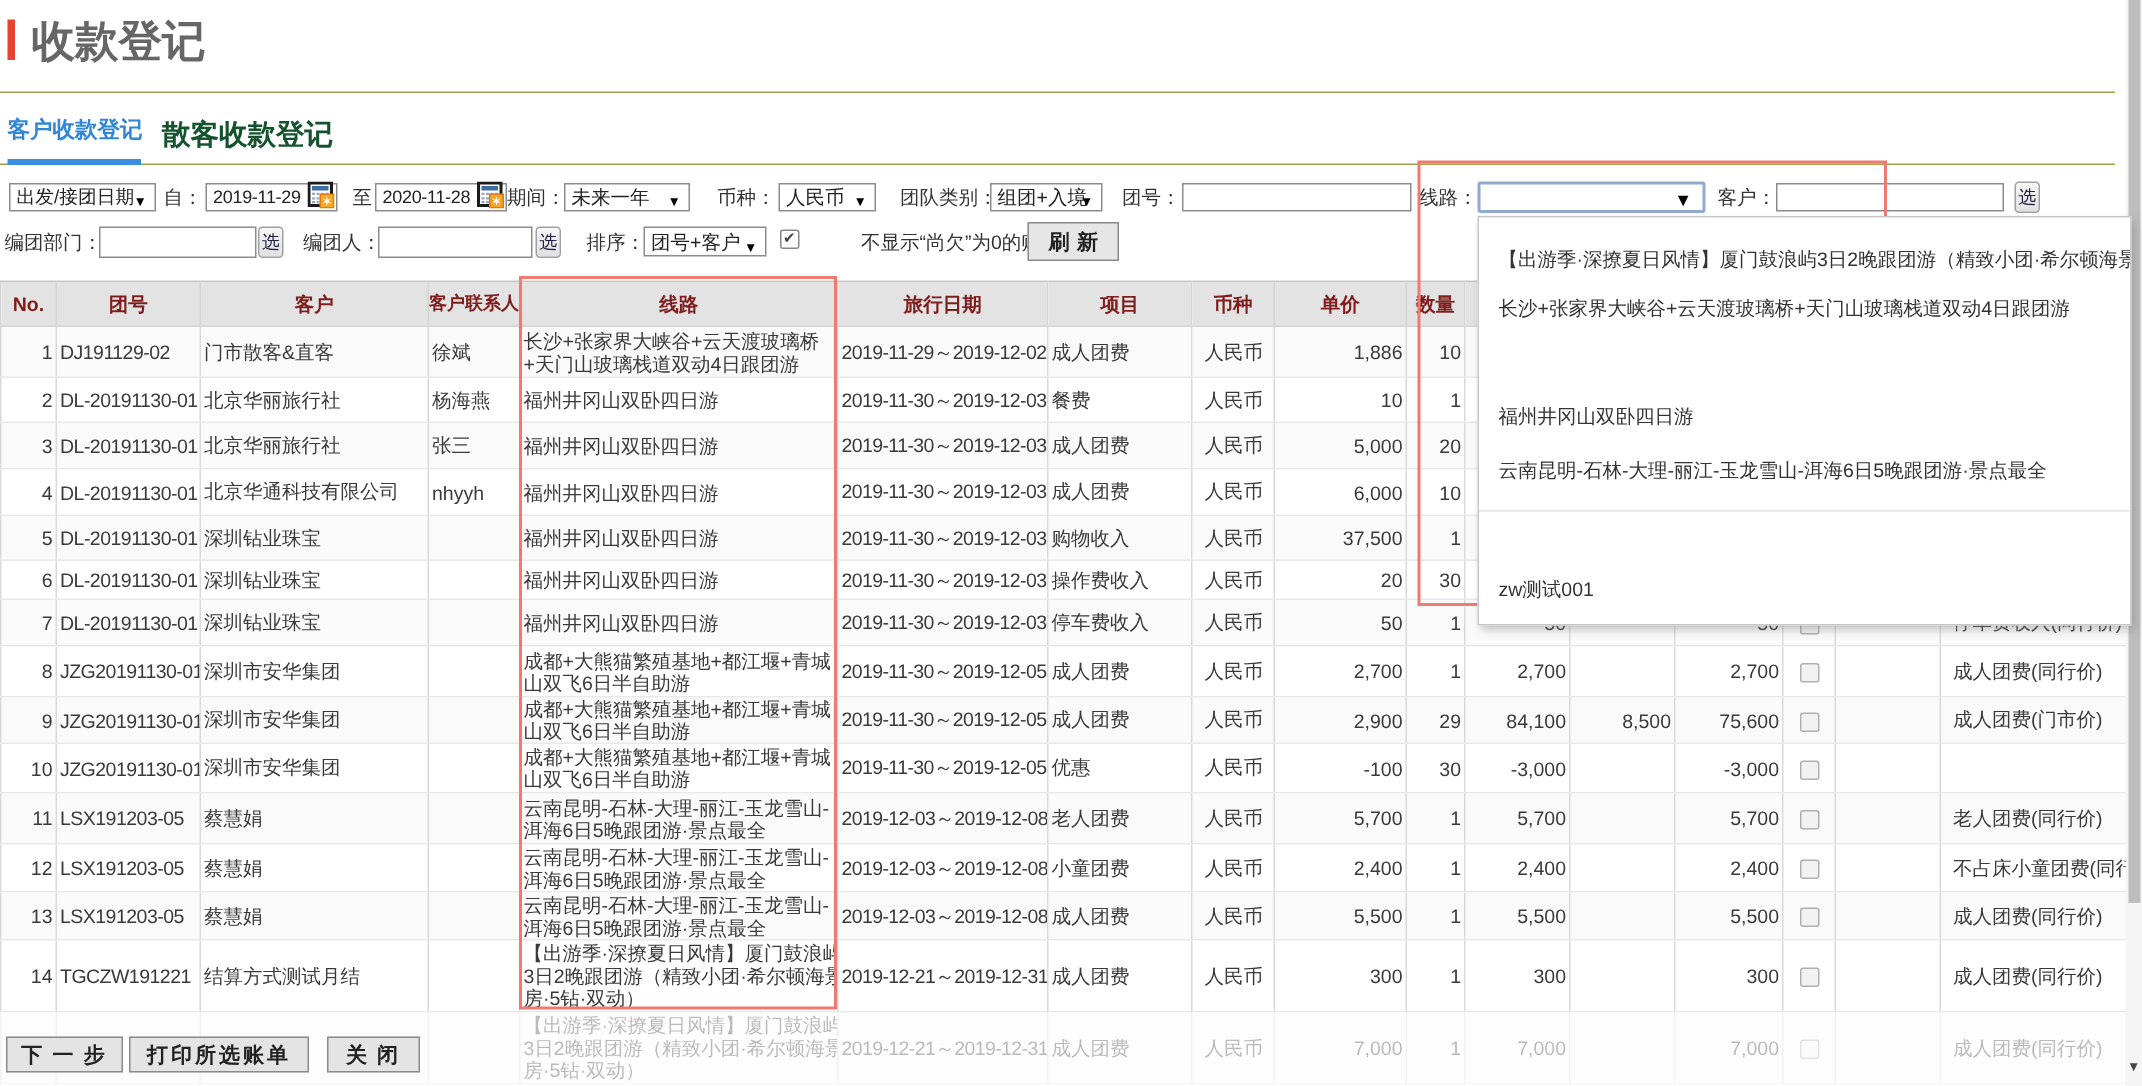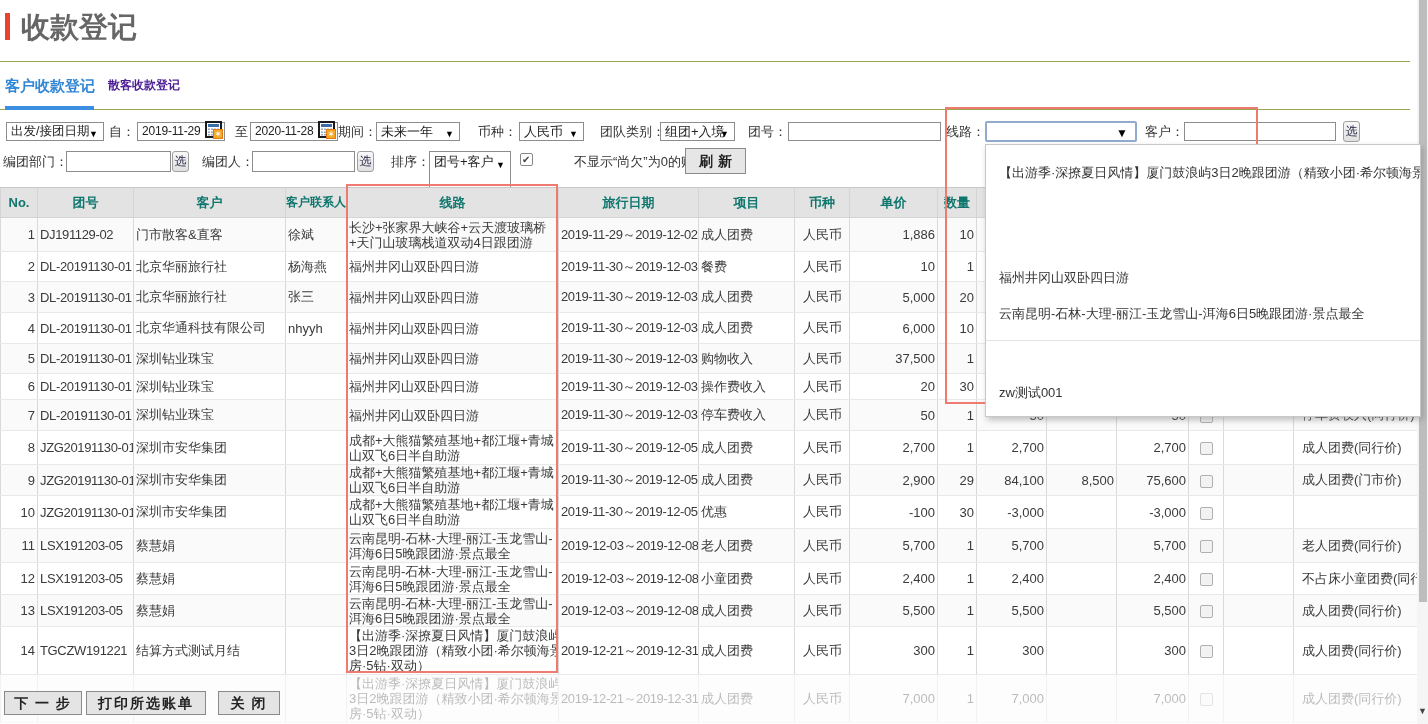--- a/index.html
+++ b/index.html
@@ -10,21 +10,21 @@
   .sel { position:absolute; border:1px solid #8c8c8c; background:#fff; font-size:13px;
     color:#222; line-height:17px; padding-left:4px; white-space:nowrap; }
   .sel .ar { position:absolute; right:5px; top:3px; font-size:9px; color:#000; }
   .inp { position:absolute; border:1px solid #8c8c8c; background:#fff; font-size:13px;
     color:#222; line-height:17px; padding-left:4px; white-space:nowrap; }
   .btn-sel { position:absolute; width:17px; height:21px; border:1px solid #a0a0a0; border-radius:3px;
     background:linear-gradient(#f8f8f8,#e0e0e0); font-size:12px; color:#224; text-align:center;
     line-height:19px; }
   table.grid { position:absolute; left:0; top:187px; border-collapse:collapse; table-layout:fixed;
     width:1418px; }
-  table.grid th { background:#e3e3e3; font-size:13px; color:#0f766e; font-weight:bold;
+  table.grid th { background:#e3e3e3; font-size:13px; color:#7f1d1d; font-weight:bold;
     border:1px solid #d4d4d4; border-top:1px solid #c8c8c8; padding:0;margin-left:20px; }
   table.grid td { border-left:1px solid #d9d9d9; border-right:1px solid #d9d9d9;
     border-top:1px solid #e9e9e9; border-bottom:1px solid #e9e9e9;
     font-size:13px; color:#3a3a3a; padding:0 2px; overflow:hidden; white-space:nowrap; }
   table.grid th { white-space:nowrap; overflow:hidden; }
   td.tno { font-size:11.8px; padding-left:1px; letter-spacing:-0.35px; }
   table.grid tr.alt td { background:#fafafa; }
   td.num { text-align:right; padding-right:6px; }
   td.ctr { text-align:center; }
   td.route { font-size:12px; line-height:15px; padding-left:3px; }
@@ -38,21 +38,21 @@
     line-height:16px; white-space:nowrap; overflow:hidden; }
 </style>
 </head>
 <body>
 
 <div class="abs" style="left:5px; top:13px; width:5px; height:27px; background:#e8432d;"></div>
 <div class="abs" style="left:21px; top:8px; font-size:29px; font-weight:bold; color:#666;">收款登记</div>
 <div class="abs" style="left:0; top:61px; width:1410px; height:1px; background:#9aa44c;"></div>
 
 <div class="abs" style="left:5px; top:77px; font-size:15px; font-weight:bold; color:#3187d6;">客户收款登记</div>
-<div class="abs" style="left:108px; top:77px; font-size:12px; font-weight:bold; color:#4c1d95;">散客收款登记</div>
+<div class="abs" style="left:108px; top:77px; font-size:19px; font-weight:bold; color:#14532d;">散客收款登记</div>
 <div class="abs" style="left:0; top:109px; width:1410px; height:1px; background:#9aa44c;"></div>
 <div class="abs" style="left:5px; top:106px; width:89px; height:4px; background:#3a8fe0;"></div>
 
 <div class="sel" style="left:6px; top:122px; width:98px; height:19px; font-size:12.5px;">出发/接团日期<span class="ar">▼</span></div>
 <div class="lbl" style="left:109px; top:122px;">自：</div>
 <div class="inp" style="left:137px; top:122px; width:88px; height:19px; font-size:12px; letter-spacing:-0.2px;">2019-11-29</div>
 <svg class="abs" style="left:205px; top:121px;" width="18" height="18" viewBox="0 0 18 18">
  <rect x="1" y="1" width="15" height="15" fill="#fff" stroke="#1b1b1b" stroke-width="2"></rect>
  <rect x="3" y="3" width="11" height="3" fill="#3b6ea5"></rect>
  <g fill="#9aa7c0">
@@ -102,21 +102,21 @@
 <div class="inp" style="left:1184px; top:122px; width:152px; height:19px;"></div>
 <div class="btn-sel" style="left:1343px; top:121px;">选</div>
 
 <div class="lbl" style="left:3px; top:152px;">编团部门：</div>
 <div class="inp" style="left:66px; top:151px; width:105px; height:21px;"></div>
 <div class="btn-sel" style="left:172px; top:151px;">选</div>
 <div class="lbl" style="left:202px; top:152px;">编团人：</div>
 <div class="inp" style="left:252px; top:151px; width:103px; height:21px;"></div>
 <div class="btn-sel" style="left:357px; top:151px;">选</div>
 <div class="lbl" style="left:391px; top:152px;">排序：</div>
-<div class="sel" style="left:429px; top:151px; width:82px; height:37px; line-height:19px;">团号+客户<span class="ar" style="top:4px;">▼</span></div>
+<div class="sel" style="left:429px; top:151px; width:82px; height:20px; line-height:19px;">团号+客户<span class="ar" style="top:4px;">▼</span></div>
 <div class="abs" style="left:520px; top:153px; width:13px; height:13px; border:1px solid #888; border-radius:2px; background:#fff; overflow:hidden;">
   <span style="position:absolute; left:1px; top:-1px; font-size:10px; color:#444; line-height:13px;">✔</span>
   </div>
 <div class="lbl" style="left:538px; top:152px;margin-left:36px;">不显示“尚欠”为0的账单</div>
 <div class="abs" style="left:685px; top:148px; width:61px; height:26px; background:#e6e6e6; border:1px solid #8a8a8a; font-size:14px; font-weight:bold; color:#222; text-align:center; line-height:24px; letter-spacing:5px; padding-left:5px;">刷新</div>
 
 <table class="grid">
 <colgroup>
 <col style="width:37px">
       <col style="width:96px">
@@ -434,17 +434,18 @@
 <div class="fbtn" style="left:4px; top:691px; width:78px;">下 一 步</div>
 <div class="fbtn" style="left:86px; top:691px; width:120px;">打印所选账单</div>
 <div class="fbtn" style="left:218px; top:691px; width:62px;">关 闭</div>
 
 <div class="abs" style="left:1417px; top:0; width:11px; height:724px; background:#f5f5f5;"></div>
 <div class="abs" style="left:1419px; top:0; width:8px; height:602px; background:#bdbdbd;"></div>
 <div class="abs" style="left:1417px; top:706px; width:11px; height:14px; color:#444; font-size:9px; text-align:center;">▼</div>
 
 <div class="abs" id="ddpanel" style="left:985px; top:144px; width:436px; height:273px; background:#fff; border:1px solid #c8c8c8; box-shadow:2px 3px 6px rgba(120,120,120,0.45); overflow:hidden; z-index:5;">
   <div class="ddi" style="top:20px;">【出游季·深撩夏日风情】厦门鼓浪屿3日2晚跟团游（精致小团·希尔顿海景房·5钻·双动）</div>
+  <div class="ddi" style="top:53px;">长沙+张家界大峡谷+云天渡玻璃桥+天门山玻璃栈道双动4日跟团游</div>
   <div class="ddi" style="top:125px;">福州井冈山双卧四日游</div>
   <div class="ddi" style="top:161px;">云南昆明-石林-大理-丽江-玉龙雪山-洱海6日5晚跟团游·景点最全</div>
   <div style="position:absolute; left:0; top:195px; width:436px; height:1px; background:#e4e4e4;"></div>
   <div class="ddi" style="top:240px;">zw测试001</div>
 </div>
 
 </body></html>

